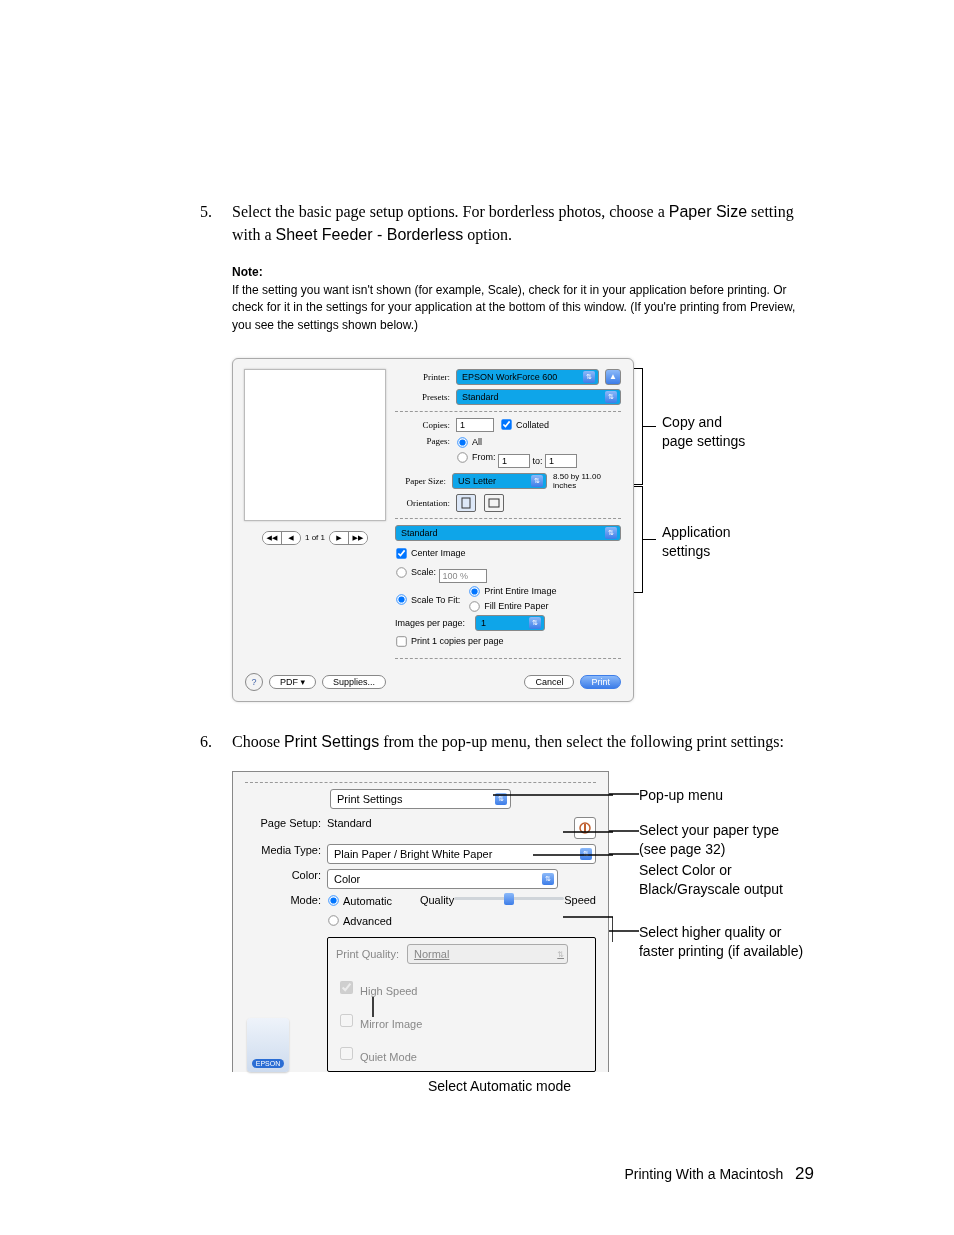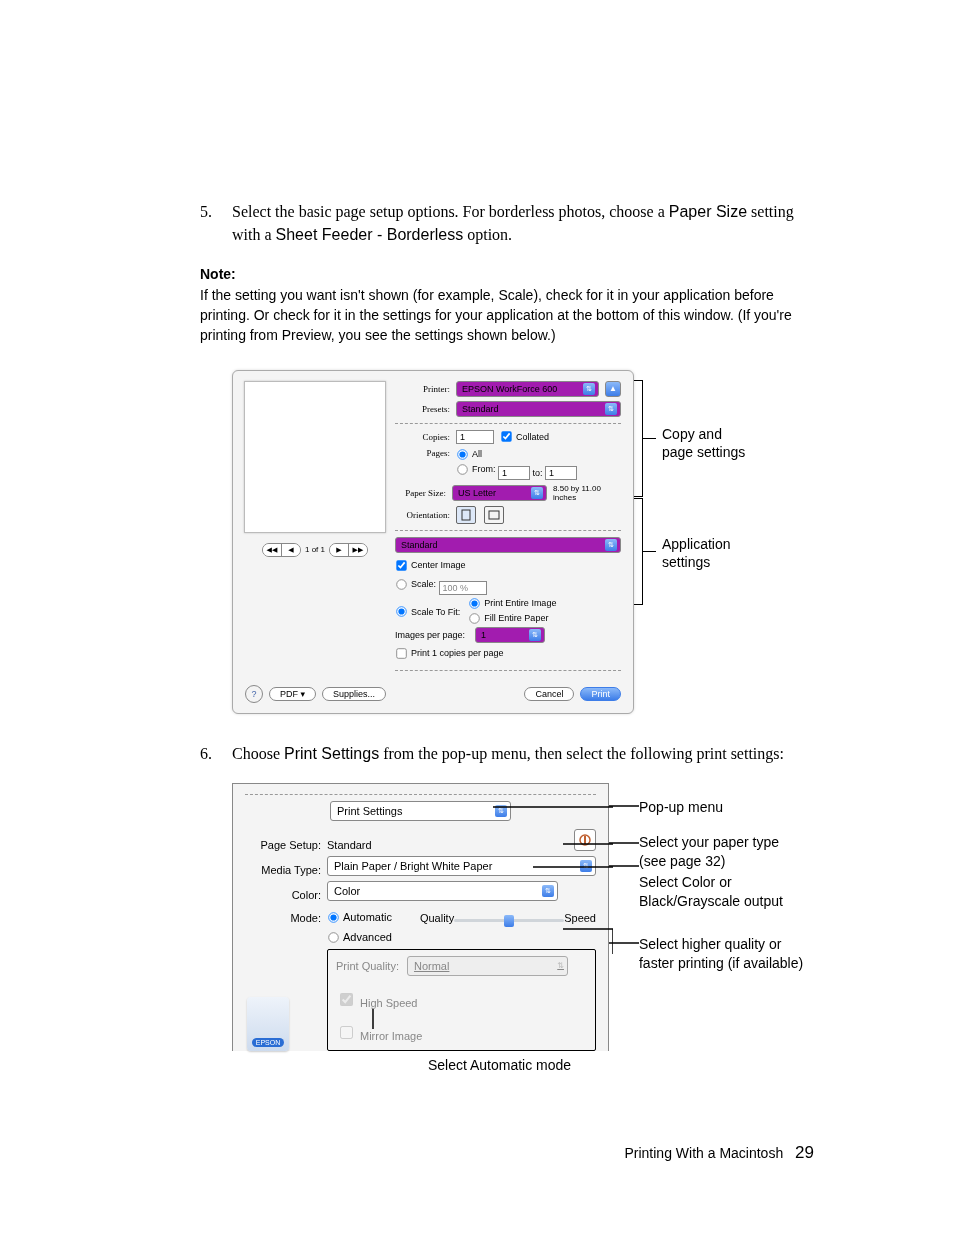--- a/index.html
+++ b/index.html
@@ -23,22 +23,23 @@
     width: 32px;
     flex-shrink: 0;
   }
   .step .body {
     flex: 1;
   }
   .sans {
     font-family: Arial, Helvetica, sans-serif;
   }
   .note-block {
+    margin-left: 32px;
     font-family: Arial, Helvetica, sans-serif;
-    font-size: 14px;
+    font-size: 12px;
     line-height: 1.45;
     margin-bottom: 24px;
   }
   .note-block .note-title {
     font-weight: bold;
   }
   .fig1 {
     margin-left: 32px;
     margin-bottom: 28px;
     position: relative;
@@ -107,21 +108,21 @@
   }
   .row .lab {
     text-align: right;
     width: 55px;
     font-family: Liberation Serif, serif;
   }
   .mac-select {
     display: flex;
     align-items: center;
     justify-content: space-between;
-    background: #a21caf;
+    background: #0ea5e9;
     border: 1px solid #888;
     border-radius: 3px;
     height: 14px;
     padding: 0 3px 0 5px;
     font-size: 9px;
     flex: 1;
   }
   .sel-btn {
     width: 12px;
     height: 12px;
@@ -254,21 +255,21 @@
     border-bottom: none;
     width: 360px;
     font-family: "Lucida Grande", Arial, sans-serif;
     font-size: 11px;
     padding: 10px 12px 0 12px;
     background: #f4f4f4;
     position: relative;
   }
   .ps-row {
     display: flex;
-    align-items: flex-end;
+    align-items: flex-start;
     margin-bottom: 5px;
     min-height: 18px;
   }
   .ps-lab {
     width: 76px;
     text-align: right;
     padding-right: 6px;
     font-size: 11px;
   }
   .ps-select {
@@ -637,20 +638,24 @@
             <span style="color:#bbb;font-size:8px">⇅</span>
           </div>
         </div>
         <div class="chk-row">
             <input type="checkbox" checked="" disabled="" style="">
             <span>High Speed</span>
           </div>
         <div class="chk-row">
             <input type="checkbox" disabled="" style="">
             <span>Mirror Image</span>
+          </div>
+        <div class="chk-row">
+            <input type="checkbox" disabled="" style="">
+            <span>Quiet Mode</span>
           </div>
       </div>
       <div class="paper-icon">
         <div class="badge">EPSON</div>
       </div>
       <svg style="position:absolute;top:18px;left:190px;width:190px;height:10px">
           <line class="ptr-line" x1="70" y1="5" x2="190" y2="5"></line>
         </svg>
       <svg style="position:absolute;top:55px;left:330px;width:50px;height:10px">
           <line class="ptr-line" x1="0" y1="5" x2="50" y2="5"></line>

